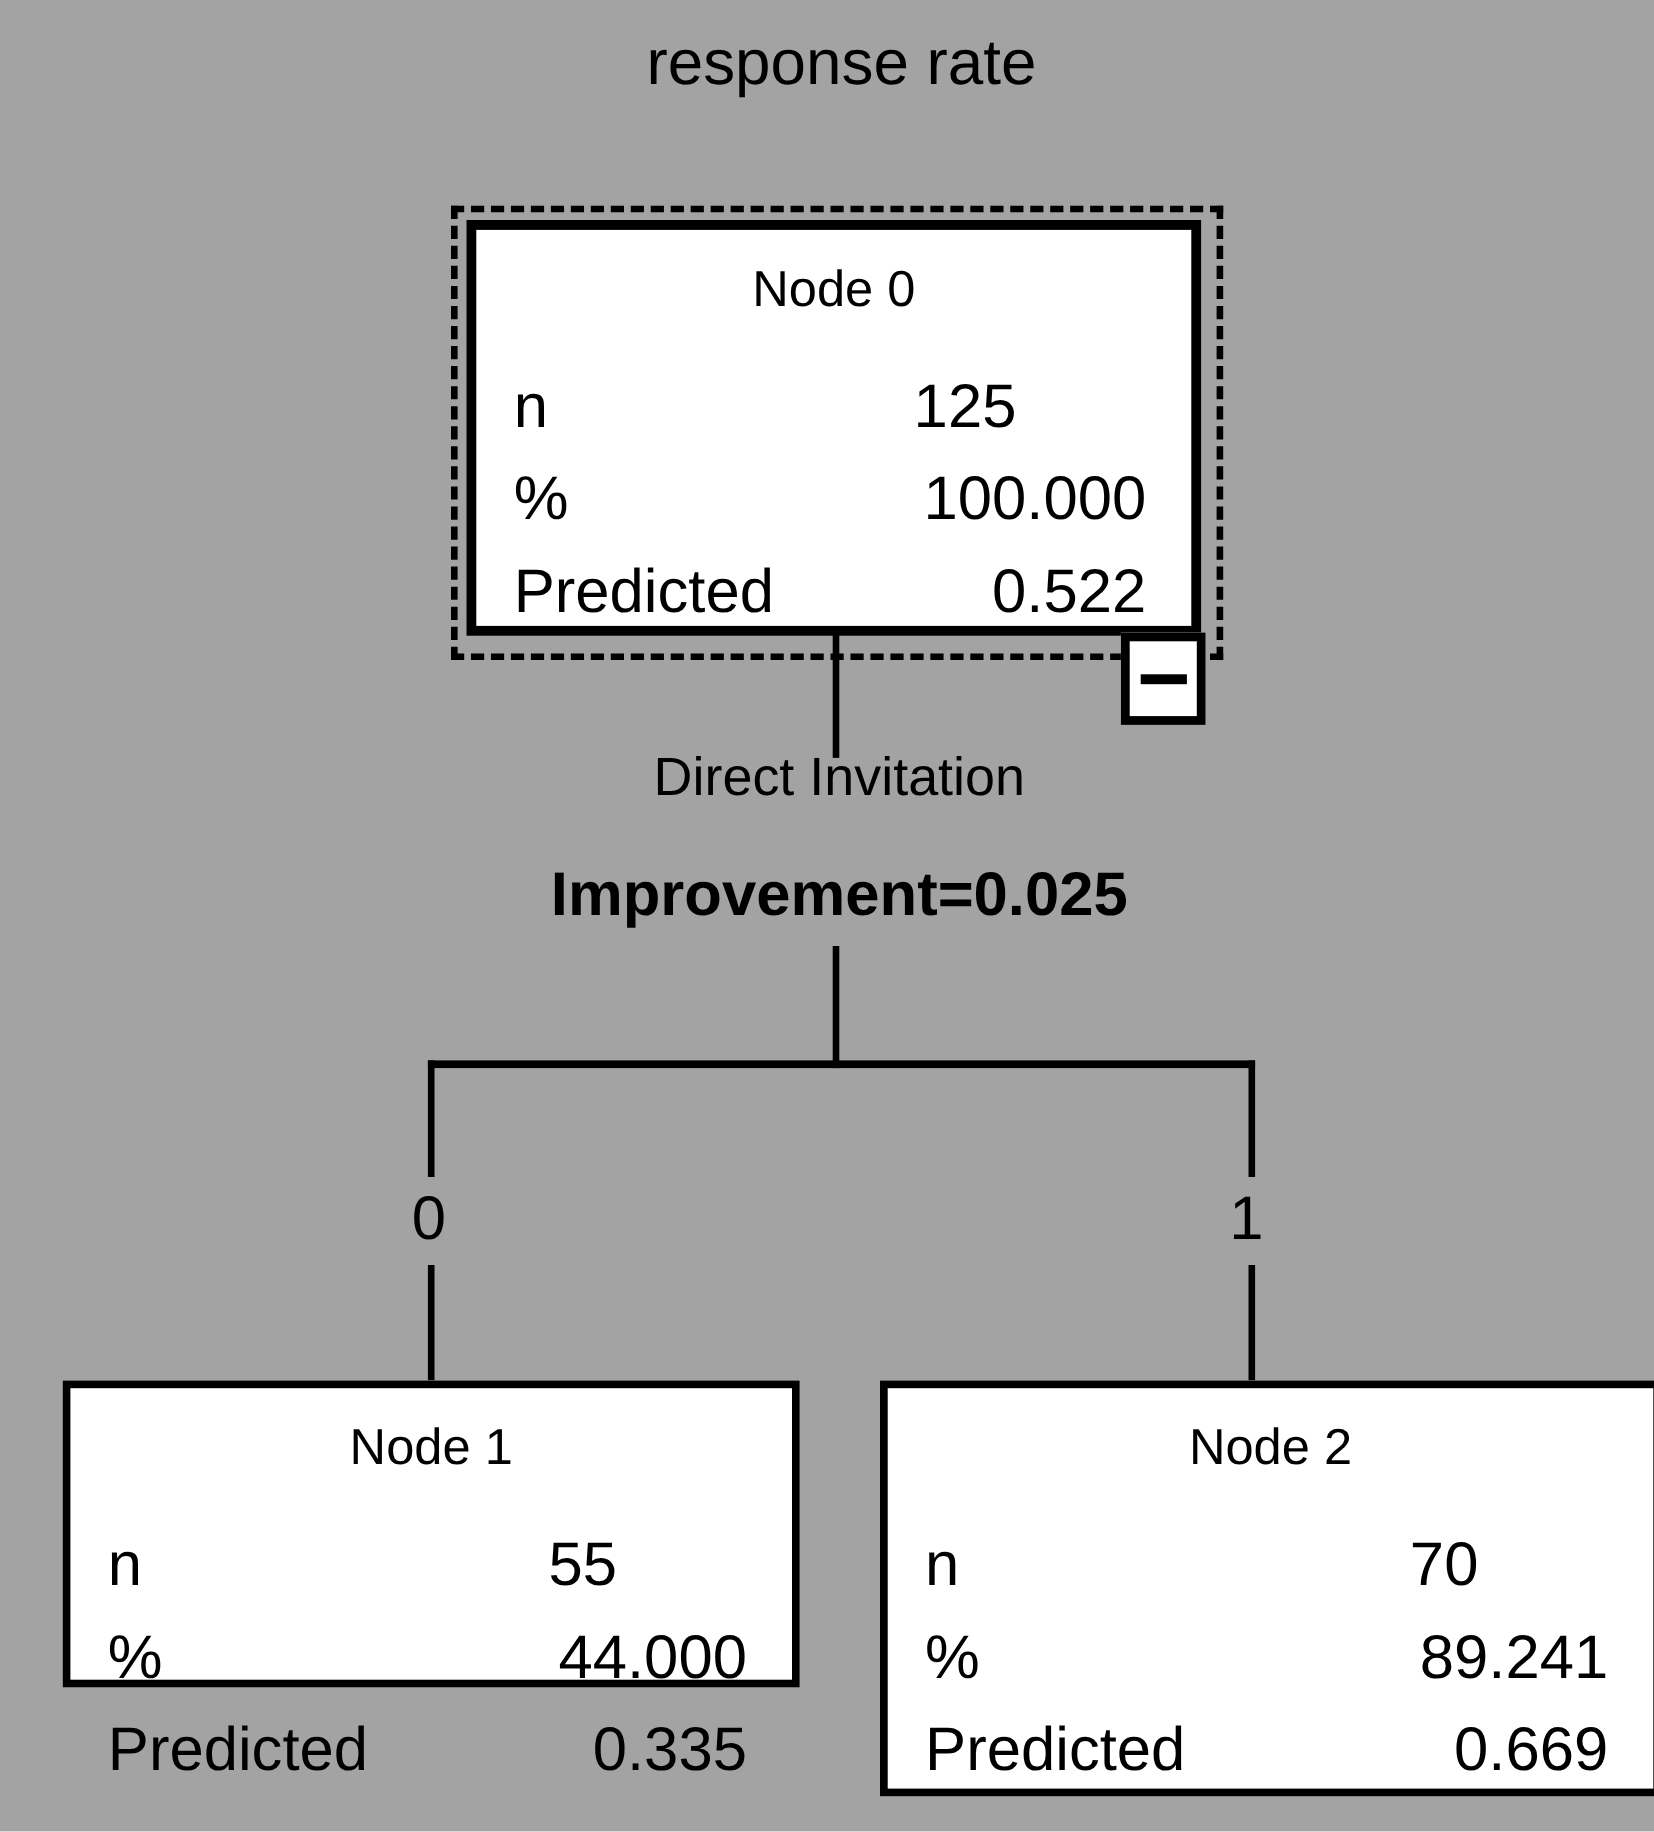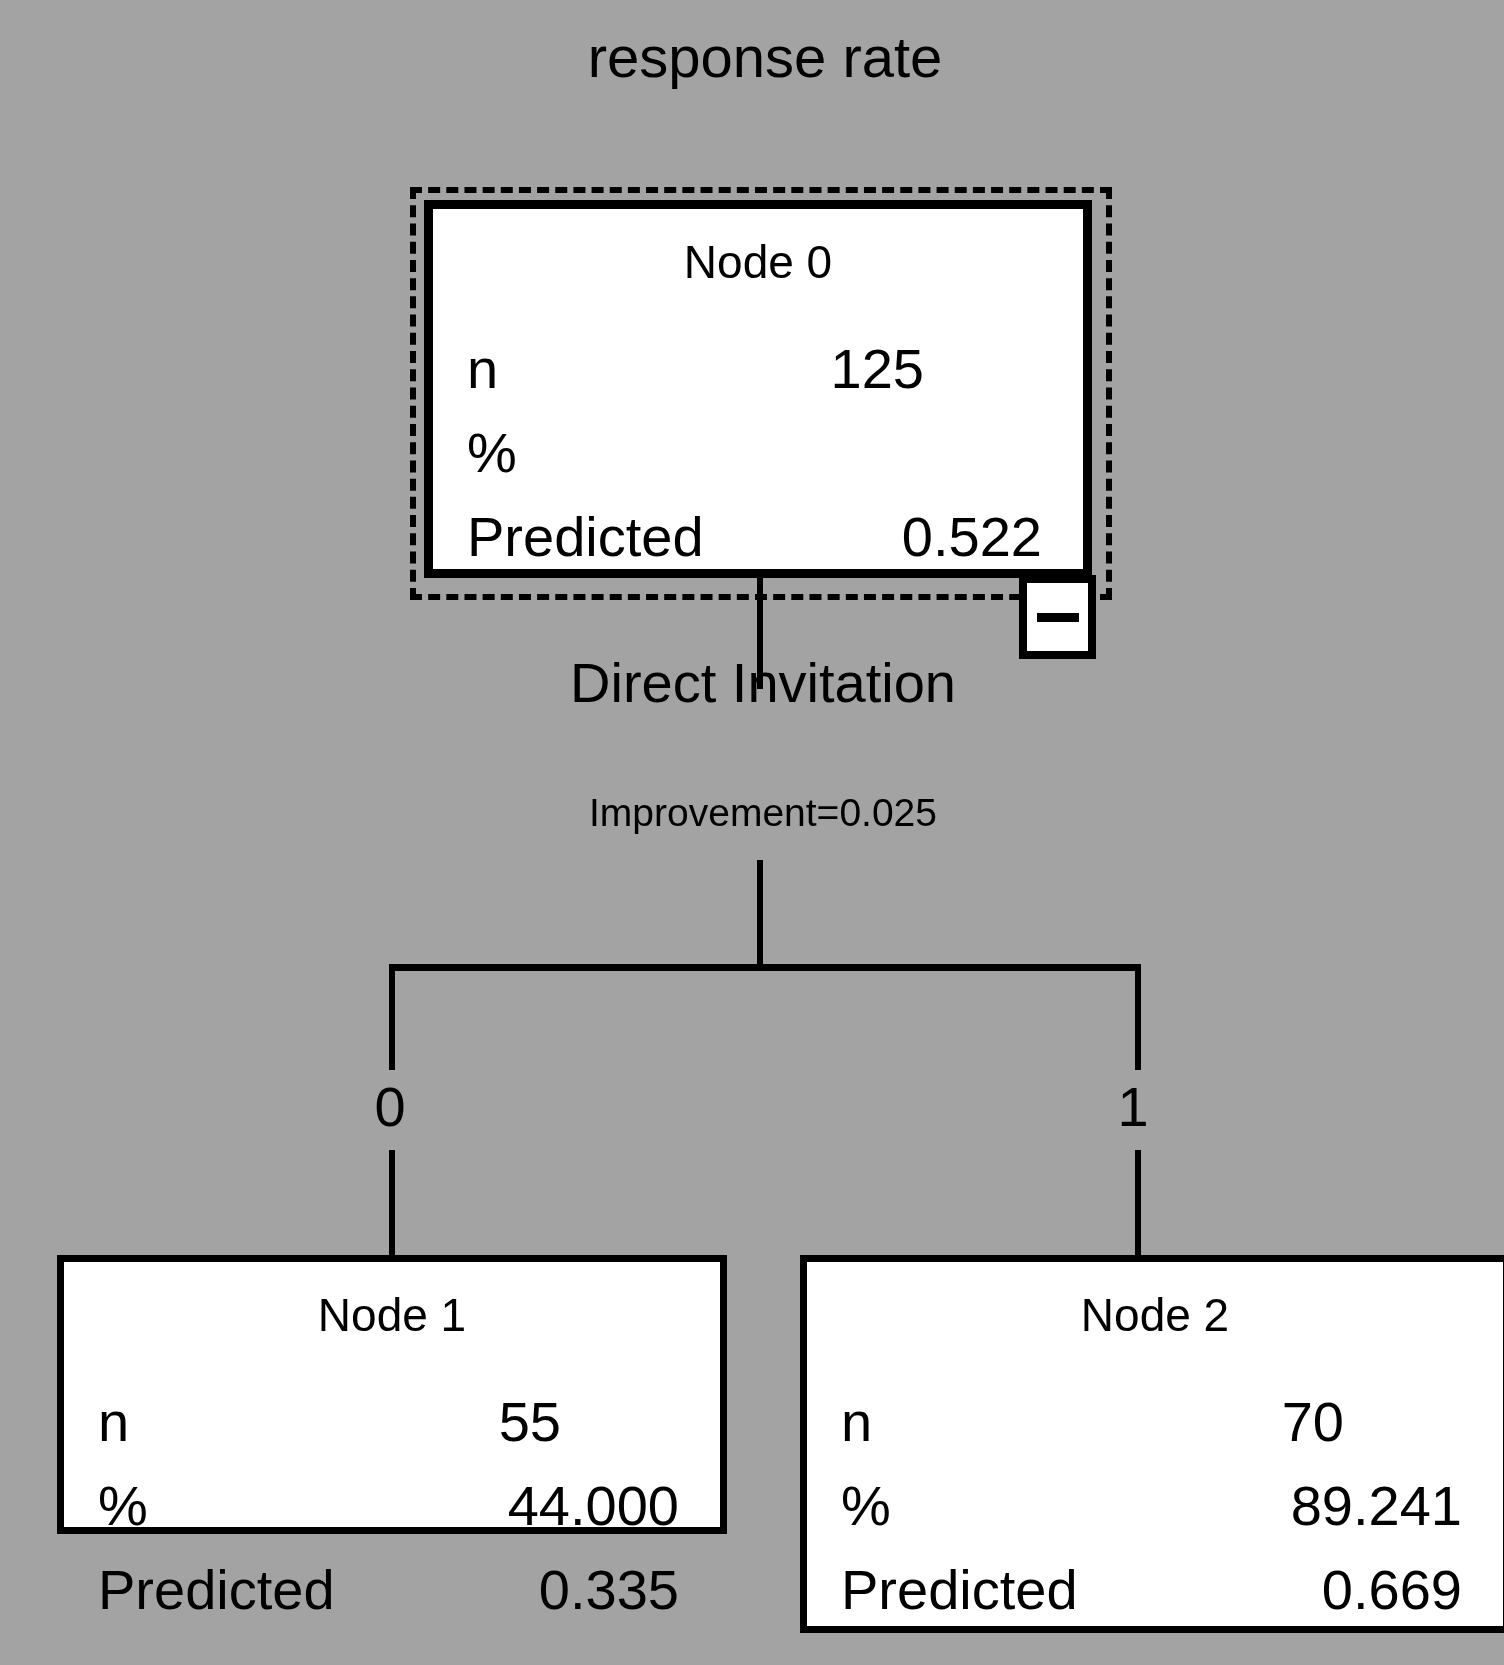--- a/index.html
+++ b/index.html
@@ -71,28 +71,28 @@
   .line{position:absolute;background:#000;}
   .v-root-to-split    {left:757px;top:575px;width:6px;height:114px;}
   .v-split-to-branch  {left:757px;top:860px;width:6px;height:111px;}
   .h-branch           {left:389px;top:964px;width:752px;height:7px;}
   .v-left-upper       {left:389px;top:964px;width:6px;height:106px;}
   .v-right-upper      {left:1135px;top:964px;width:6px;height:106px;}
   .v-left-lower       {left:389px;top:1150px;width:6px;height:105px;}
   .v-right-lower      {left:1135px;top:1150px;width:6px;height:105px;}
   
   .split-variable{
-    position:absolute;left:763px;top:652px;
+    position:absolute;left:763px;top:676px;
     transform:translateX(-50%);
-    font-size:56px;line-height:62px;white-space:nowrap;
+    font-size:49px;line-height:62px;white-space:nowrap;
   }
   .split-improvement{
     position:absolute;left:763px;top:782px;
     transform:translateX(-50%);
-    font-size:39px;line-height:62px;white-space:nowrap;
+    font-size:56px;line-height:62px;white-space:nowrap;font-weight:bold;
   }
   .branch-label{
     position:absolute;top:1078px;
     transform:translateX(-50%);
     font-size:56px;line-height:58px;
   }
   .branch-label.left {left:390px;}
   .branch-label.right{left:1133px;}
 </style>
 </head>
@@ -106,20 +106,21 @@
 
   <div class="node root">
     <div class="node-title">Node 0</div>
     <div class="rows">
       <div class="stat-row">
         <span class="stat-label">n</span>
         <span class="stat-value int">125</span>
       </div>
       <div class="stat-row">
         <span class="stat-label">%</span>
+        <span class="stat-value">100.000</span>
       </div>
       <div class="stat-row">
         <span class="stat-label">Predicted</span>
         <span class="stat-value">0.522</span>
       </div>
     </div>
   </div>
 
   <div class="collapse-btn">
     <div class="minus-bar"></div>

